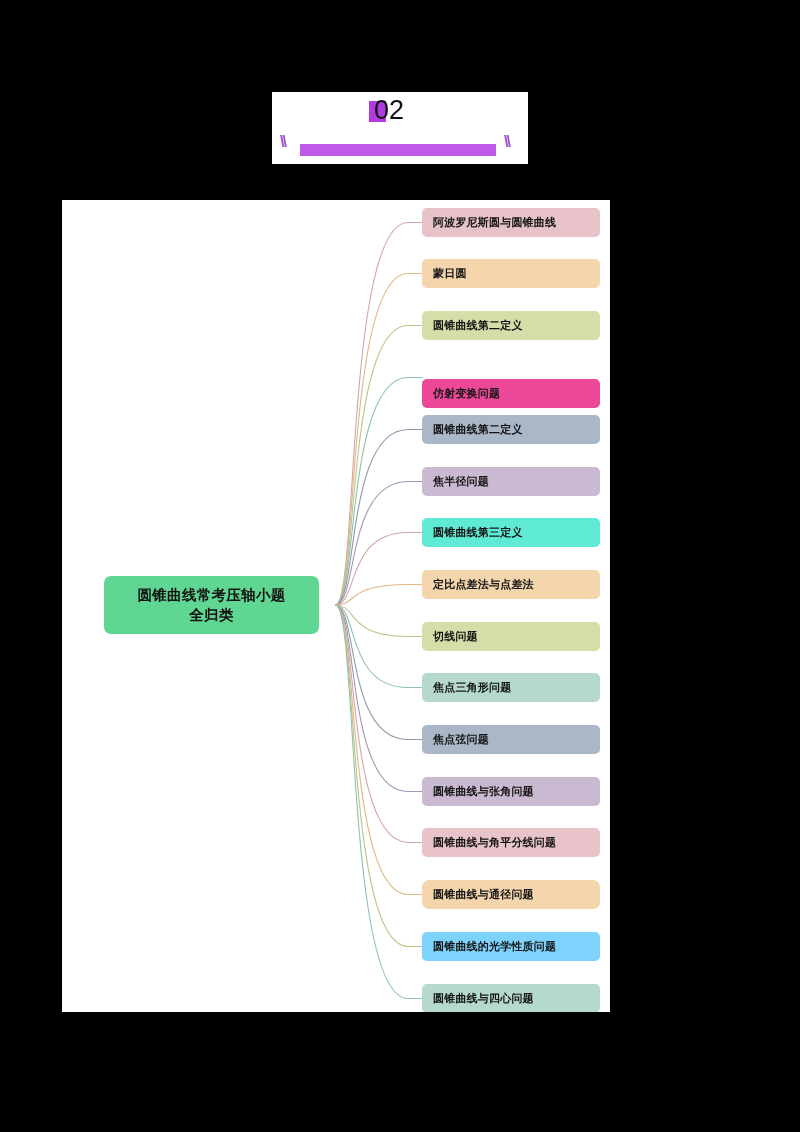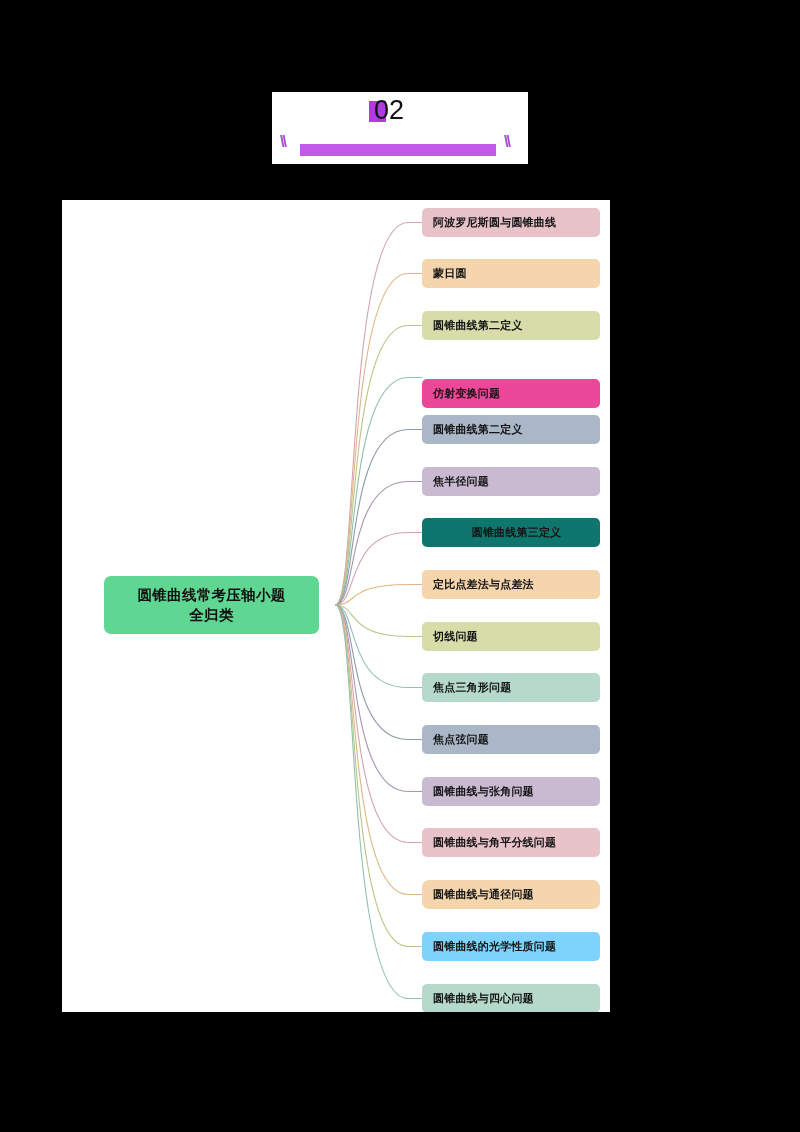--- a/index.html
+++ b/index.html
@@ -210,21 +210,21 @@
       </div>
       <div class="branch-node" style="top: 163px; background: #ec4899; margin-top: 16px;">
         <div class="branch-node-label">仿射变换问题</div>
       </div>
       <div class="branch-node" style="top: 215px; background: rgb(170, 183, 199);">
         <div class="branch-node-label">圆锥曲线第二定义</div>
       </div>
       <div class="branch-node" style="top: 267px; background: rgb(201, 185, 209);">
         <div class="branch-node-label">焦半径问题</div>
       </div>
-      <div class="branch-node" style="top: 318px; background: #0f766e; justify-content: center;">
+      <div class="branch-node" style="top: 318px; background: #5eead4;">
         <div class="branch-node-label">圆锥曲线第三定义</div>
       </div>
       <div class="branch-node" style="top: 370px; background: rgb(245, 213, 172);">
         <div class="branch-node-label">定比点差法与点差法</div>
       </div>
       <div class="branch-node" style="top: 422px; background: rgb(215, 221, 169);">
         <div class="branch-node-label">切线问题</div>
       </div>
       <div class="branch-node" style="top: 473px; background: rgb(181, 217, 203);">
         <div class="branch-node-label">焦点三角形问题</div>

